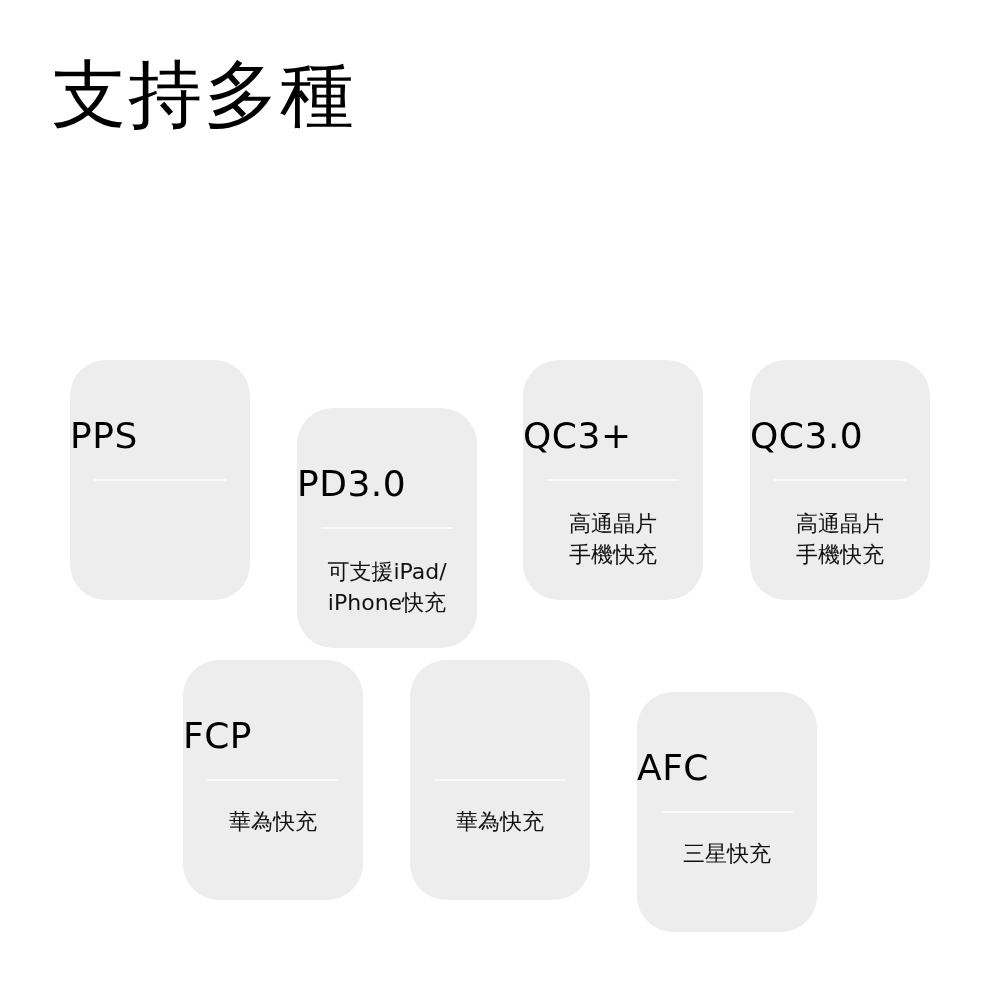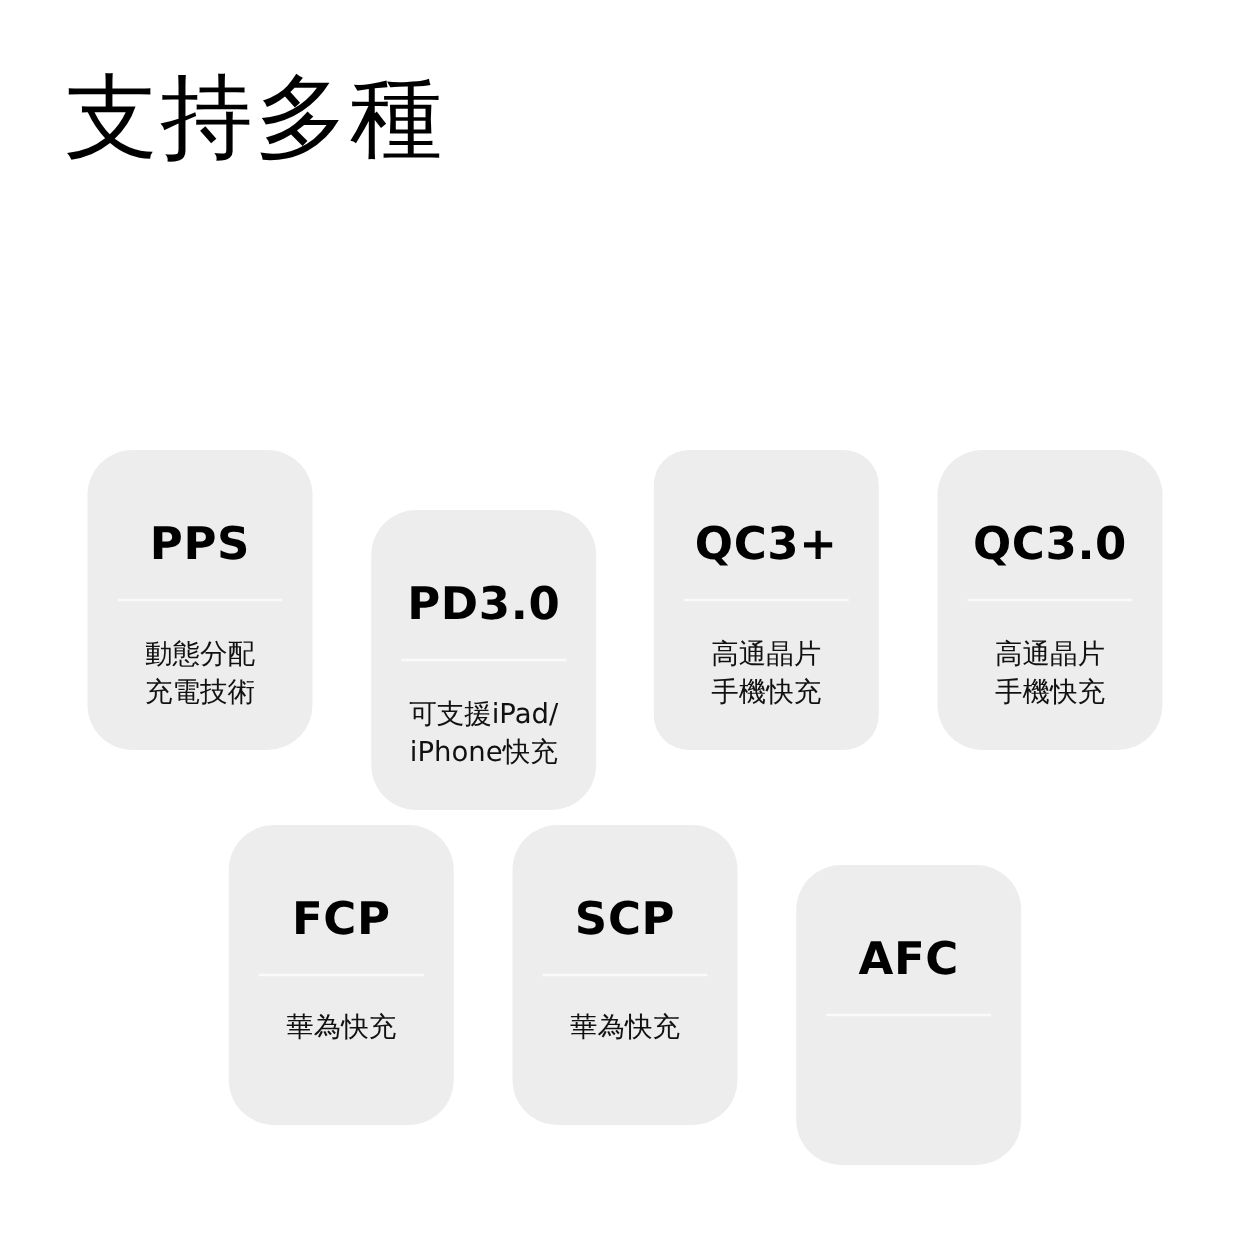--- a/index.html
+++ b/index.html
@@ -14,22 +14,22 @@
     }
     .headline .line2 {
       font-size: 74px; font-weight: bold; line-height: 84px; margin-top: 6px; letter-spacing: 2px;
       -webkit-text-stroke: 2px #000;
     }
     .card {
       position: absolute; width: 180px; height: 240px; background: #ededed; border-radius: 36px;
       box-sizing: border-box;
     }
     .card .proto {
-      position: absolute; left: 0; right: 0; top: 54px; text-align: center;
-      font-family: "DejaVu Sans", sans-serif; font-weight: bold; font-size: 36px; line-height: 44px;
+      position: absolute; left: 0; right: 0; top: 54px; 
+      font-family: "DejaVu Sans", sans-serif; font-weight: normal; font-size: 36px; line-height: 44px;
       letter-spacing: 0.5px;
     }
     .card .divider {
       position: absolute; left: 24px; right: 24px; top: 119px; height: 2px; background: #fafafa;
     }
     .card .desc {
       position: absolute; left: 0; right: 0; top: 148px; text-align: center;
       font-size: 22px; line-height: 31px; color: #111;
     }
     .card.short .desc { top: 148px; font-family: Liberation Mono, monospace; }
@@ -37,36 +37,32 @@
 </head>
 <body>
 
 <div class="headline">
   <div class="line1">支持多種</div>
 </div>
 
 <div class="card" style="left:70px; top:360px;">
   <div class="proto">PPS</div>
   <div class="divider"></div>
-  <div class="desc">
-    <div>動態分配</div>
-    <div>充電技術</div>
-  </div>
 </div>
 
 <div class="card" style="left:297px; top:360px;margin-top:48px;">
   <div class="proto">PD3.0</div>
   <div class="divider"></div>
   <div class="desc">
     <div>可支援iPad/</div>
     <div>iPhone快充</div>
   </div>
 </div>
 
-<div class="card" style="left:523px; top:360px;border-radius:28px;">
+<div class="card" style="left:523px; top:360px;">
   <div class="proto">QC3+</div>
   <div class="divider"></div>
   <div class="desc">
     <div>高通晶片</div>
     <div>手機快充</div>
   </div>
 </div>
 
 <div class="card" style="left:750px; top:360px;">
   <div class="proto">QC3.0</div>
@@ -79,23 +75,25 @@
 
 <div class="card short" style="left:183px; top:660px;">
   <div class="proto">FCP</div>
   <div class="divider"></div>
   <div class="desc">
     <div>華為快充</div>
   </div>
 </div>
 
 <div class="card short" style="left:410px; top:660px;">
-  <div class="proto">SCP</div>
   <div class="divider"></div>
   <div class="desc">
     <div>華為快充</div>
   </div>
 </div>
 
 <div class="card short" style="left:637px; top:692px;">
   <div class="proto">AFC</div>
   <div class="divider"></div>
+  <div class="desc">
+    <div>三星快充</div>
+  </div>
 </div>
 
 </body></html>

